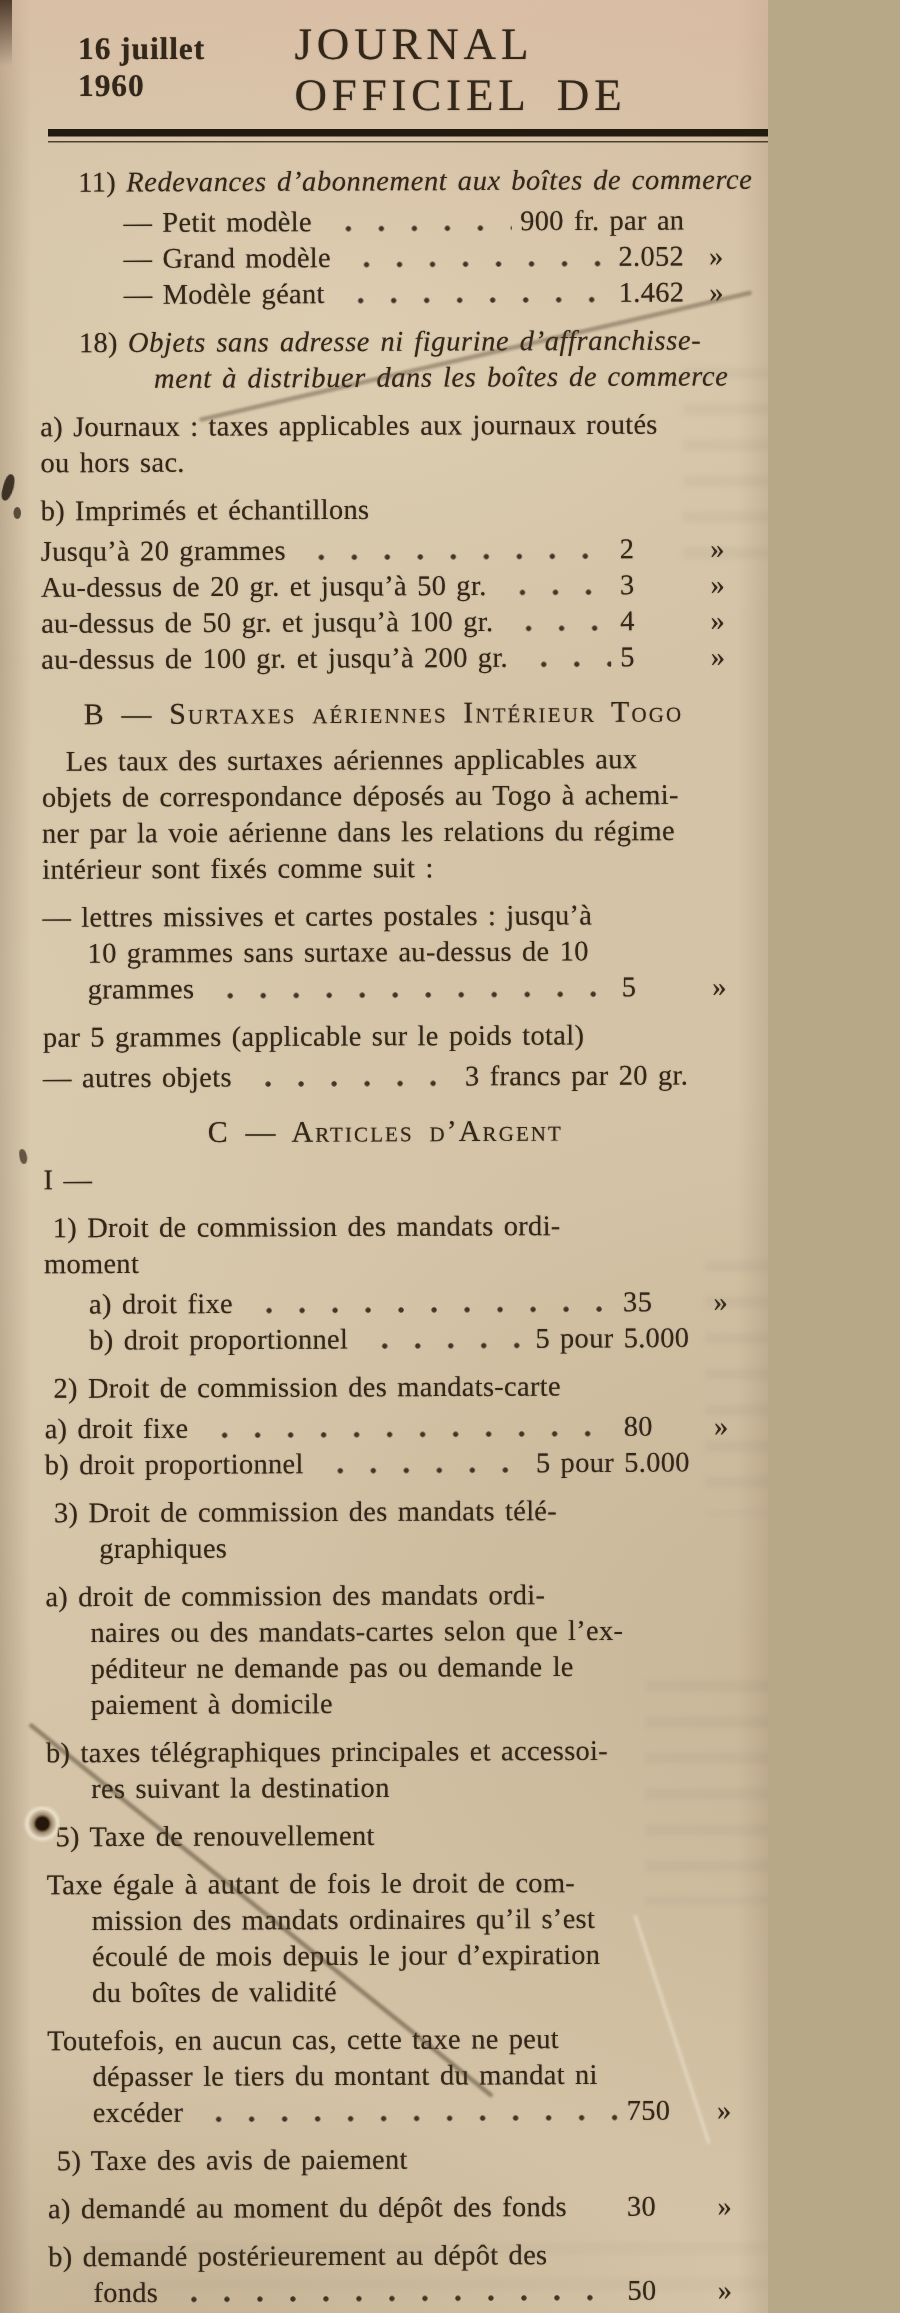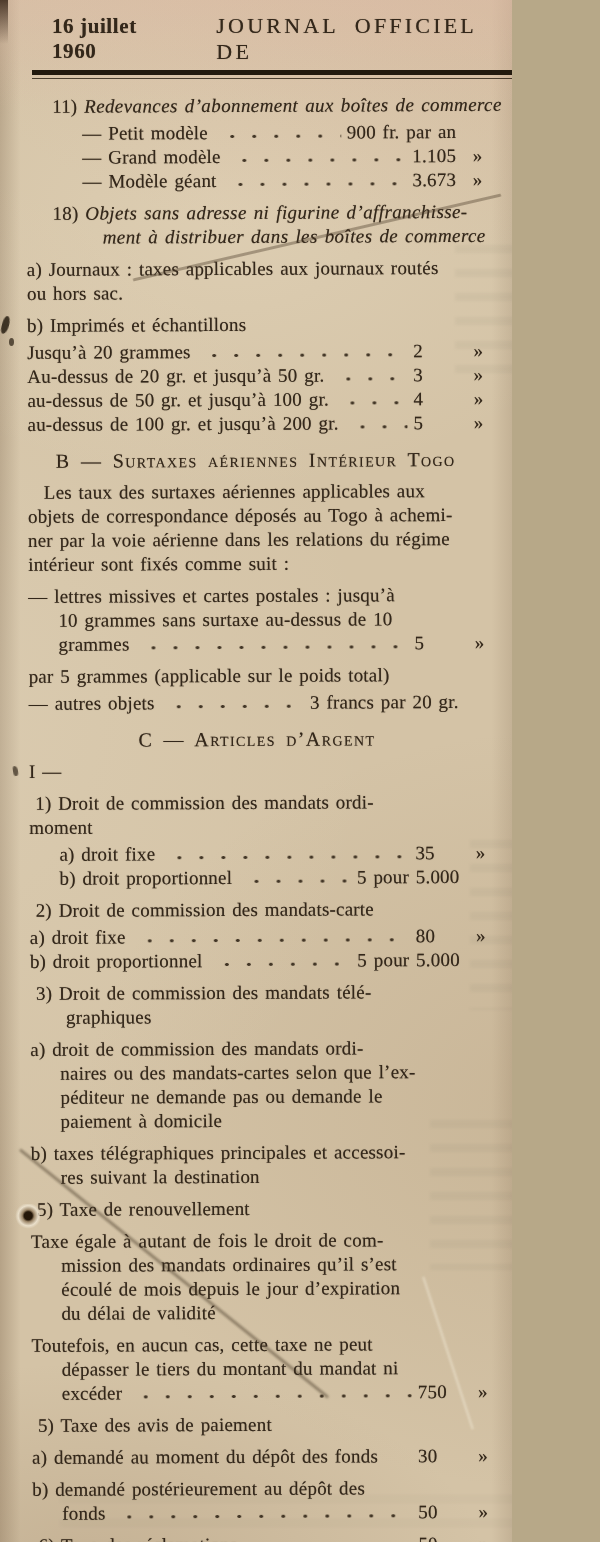--- a/index.html
+++ b/index.html
@@ -11,21 +11,21 @@
       radial-gradient(900px 520px at 88% -4%, rgba(216,172,150,.30), transparent 62%),
       radial-gradient(620px 420px at 45% 14%, rgba(242,230,206,.30), transparent 65%),
       radial-gradient(720px 900px at -12% 46%, rgba(238,228,206,.24), transparent 60%),
       radial-gradient(820px 640px at 112% 72%, rgba(158,132,98,.22), transparent 60%),
       radial-gradient(640px 340px at 18% 102%, rgba(148,122,92,.24), transparent 62%),
       linear-gradient(90deg, rgba(110,86,62,.30), rgba(110,86,62,0) 4%, rgba(110,86,62,0) 96%, rgba(110,86,62,.16)),
       #d4c3a6;
   }
   .header{display:flex;justify-content:space-between;align-items:baseline;padding:13px 8px 0 52px;}
   .date{font-size:21px;font-weight:bold;letter-spacing:.6px;text-shadow:0 0 .7px rgba(45,34,22,.6);}
-  .title{font-size:22px;letter-spacing:3.2px;word-spacing:8px;text-shadow:0 0 .8px rgba(45,34,22,.6);margin-left:40px;}
+  .title{font-size:30px;letter-spacing:3.2px;word-spacing:8px;text-shadow:0 0 .8px rgba(45,34,22,.6);margin-left:40px;}
   .rule{margin:5px 0 0 32px;height:3px;border-top:5px solid #221a0e;border-bottom:1px solid rgba(42,32,18,.8);}
   .content{
     padding:14px 30px 0 26px;font-size:19px;line-height:24px;
     letter-spacing:.2px;word-spacing:1.8px;
     text-shadow:0 0 .8px rgba(51,39,26,.55);
     transform:rotate(-0.25deg);transform-origin:top left;
   }
   .block{margin-top:8px;}
   .block.tariff{margin-top:3px;}
   .block.heading{margin-top:12px;}
@@ -94,27 +94,27 @@
       <div class="block tariff">
         <div class="line" style="padding-left: 56px;">
           <span class="label">— Petit modèle</span>
           <span class="leader"></span>
           <span class="value">900 fr. par an</span>
           <span class="unit"></span>
         </div>
         <div class="line" style="padding-left: 56px;">
           <span class="label">— Grand modèle</span>
           <span class="leader"></span>
-          <span class="value">1.105</span>
+          <span class="value">2.052</span>
           <span class="unit">»</span>
         </div>
         <div class="line" style="padding-left: 56px;">
           <span class="label">— Modèle géant</span>
           <span class="leader"></span>
-          <span class="value">3.673</span>
+          <span class="value">1.462</span>
           <span class="unit">»</span>
         </div>
       </div>
       <div class="block item">
         <div class="line" style="padding-left: 26px;">
           <span class="num">18) </span>
           <span class="label italic">Objets sans adresse ni figurine d’affranchisse-</span>
         </div>
         <div class="line" style="padding-left: 76px;">
           <span class="label italic">ment à distribuer dans les boîtes de commerce</span>
@@ -295,21 +295,21 @@
         <div class="line">
           <span class="label">Taxe égale à autant de fois le droit de com-</span>
         </div>
         <div class="line" style="padding-left: 30px;">
           <span class="label">mission des mandats ordinaires qu’il s’est</span>
         </div>
         <div class="line" style="padding-left: 30px;">
           <span class="label">écoulé de mois depuis le jour d’expiration</span>
         </div>
         <div class="line" style="padding-left: 30px;">
-          <span class="label">du délai de validité</span>
+          <span class="label">du boîtes de validité</span>
         </div>
       </div>
       <div class="block para">
         <div class="line">
           <span class="label">Toutefois, en aucun cas, cette taxe ne peut</span>
         </div>
         <div class="line" style="padding-left: 30px;">
           <span class="label">dépasser le tiers du montant du mandat ni</span>
         </div>
         <div class="line" style="padding-left: 30px;">

